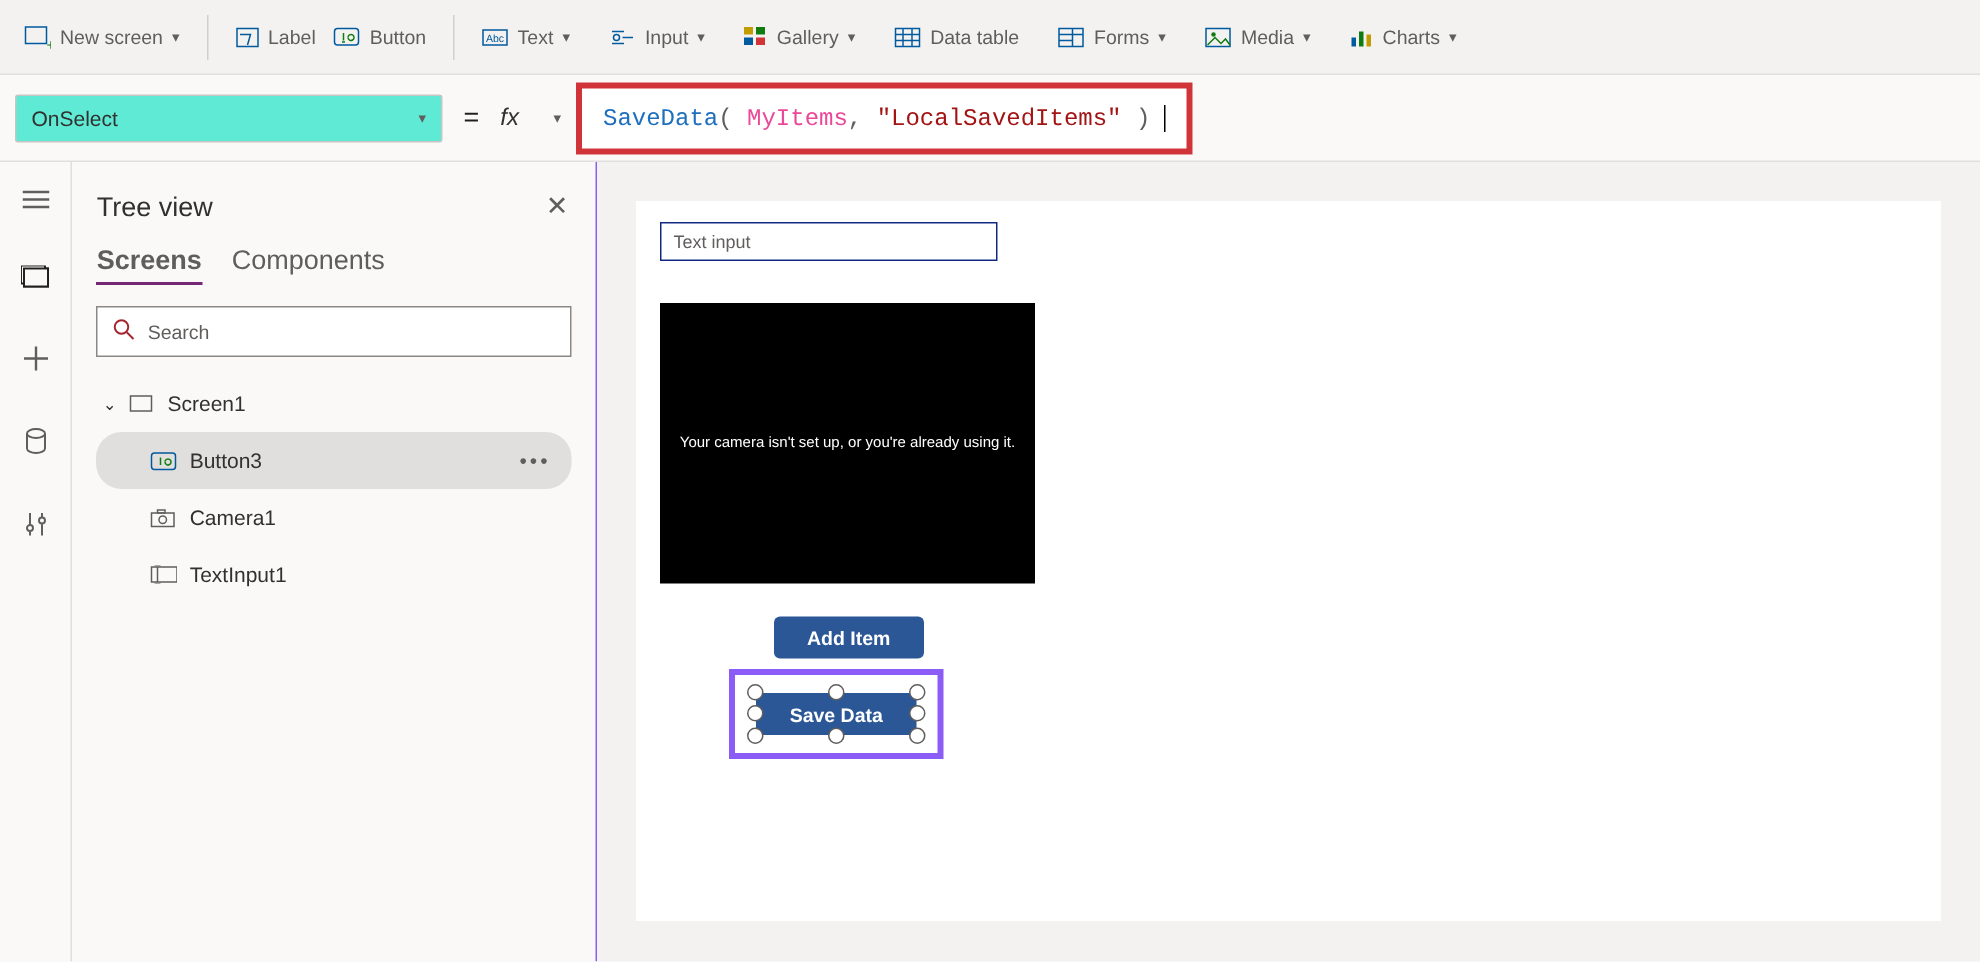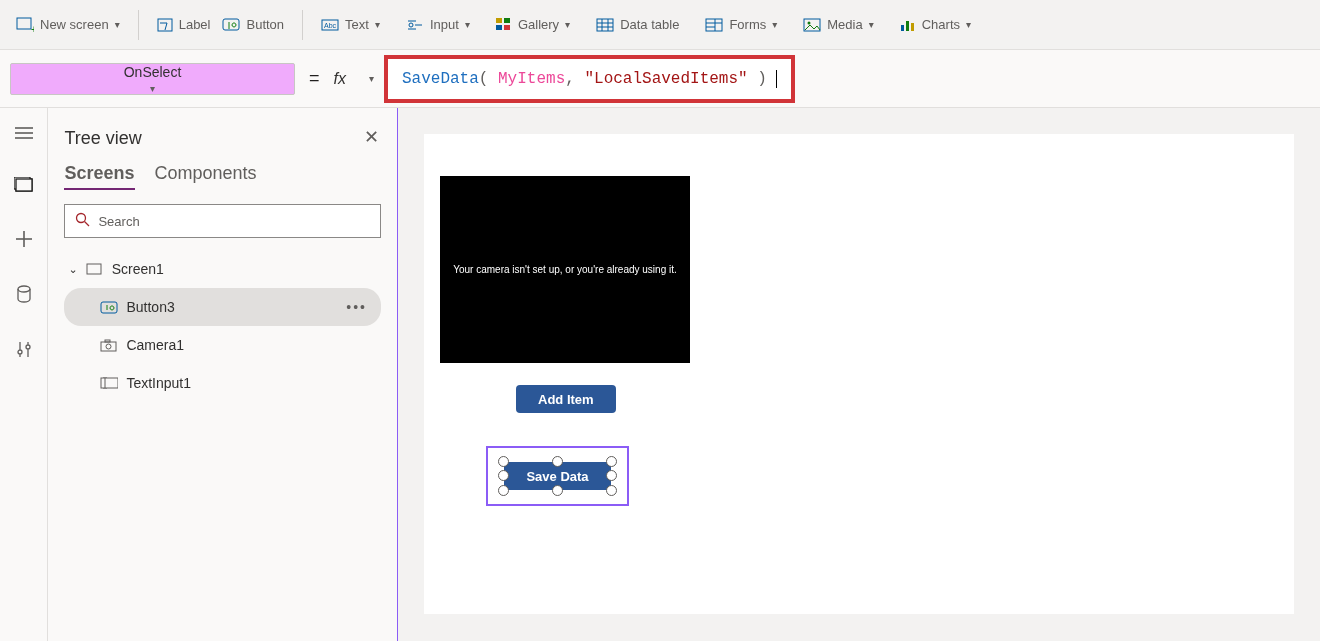--- a/index.html
+++ b/index.html
@@ -53,28 +53,27 @@
     align-items: center;
     height: 58px;
     border-bottom: 1px solid #e1dfdd;
     background: #faf9f8;
     padding: 0 10px;
   }
   .prop-select {
     width: 285px;
     height: 32px;
     border: 1px solid #c8c6c4;
-    background: #f0abfc;
+    background: #5eead4;
     border-radius: 2px;
     display: flex;
     align-items: center;
     justify-content: space-between;
     padding: 0 10px;
     font-size: 14px;
-    flex-direction: column;
   }
   .eq-sign {
     margin: 0 14px;
     font-size: 18px;
     color: #201f1e;
   }
   .fx-block {
     display: flex;
     align-items: center;
     gap: 23px;
@@ -265,21 +264,21 @@
     cursor: pointer;
   }
   .add-item-wrap { margin-top: 22px; margin-left: 76px; }
 
   .selected-wrap {
     position: absolute;
     left: 62px;
     top: 312px;
     width: 143px;
     height: 60px;
-    border: 2px solid #8b5cf6;
+    border: 4px solid #8b5cf6;
     display: flex;
     align-items: center;
     justify-content: center;
   }
   .selected-btn { position: relative; }
   .handle {
     width: 11px; height: 11px;
     background: #fff;
     border: 1px solid #605e5c;
     border-radius: 50%;
@@ -537,20 +536,23 @@
             </svg>
         </span>
         <span>TextInput1</span>
       </div>
     </div>
   </div>
 
   <div class="canvas-area">
     <div class="canvas">
 
+      <div class="text-input">
+        <span>Text input</span>
+      </div>
 
       <div class="camera">
         <span>Your camera isn't set up, or you're already using it.</span>
       </div>
 
       <div class="add-item-wrap">
         <button class="btn-blue">Add Item</button>
       </div>
 
       <div class="selected-wrap">

